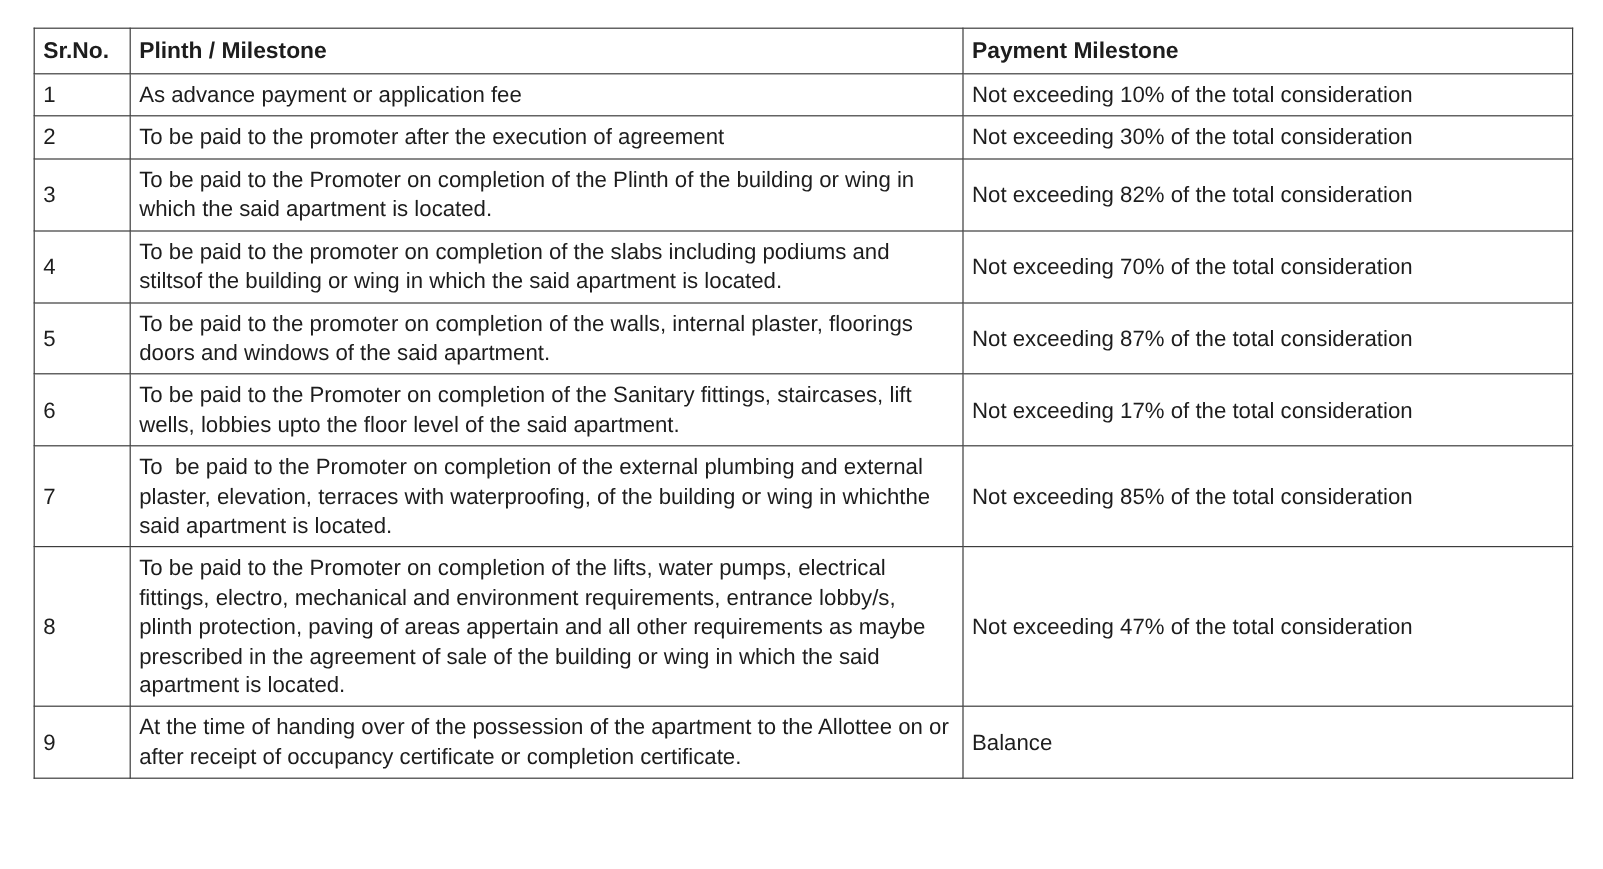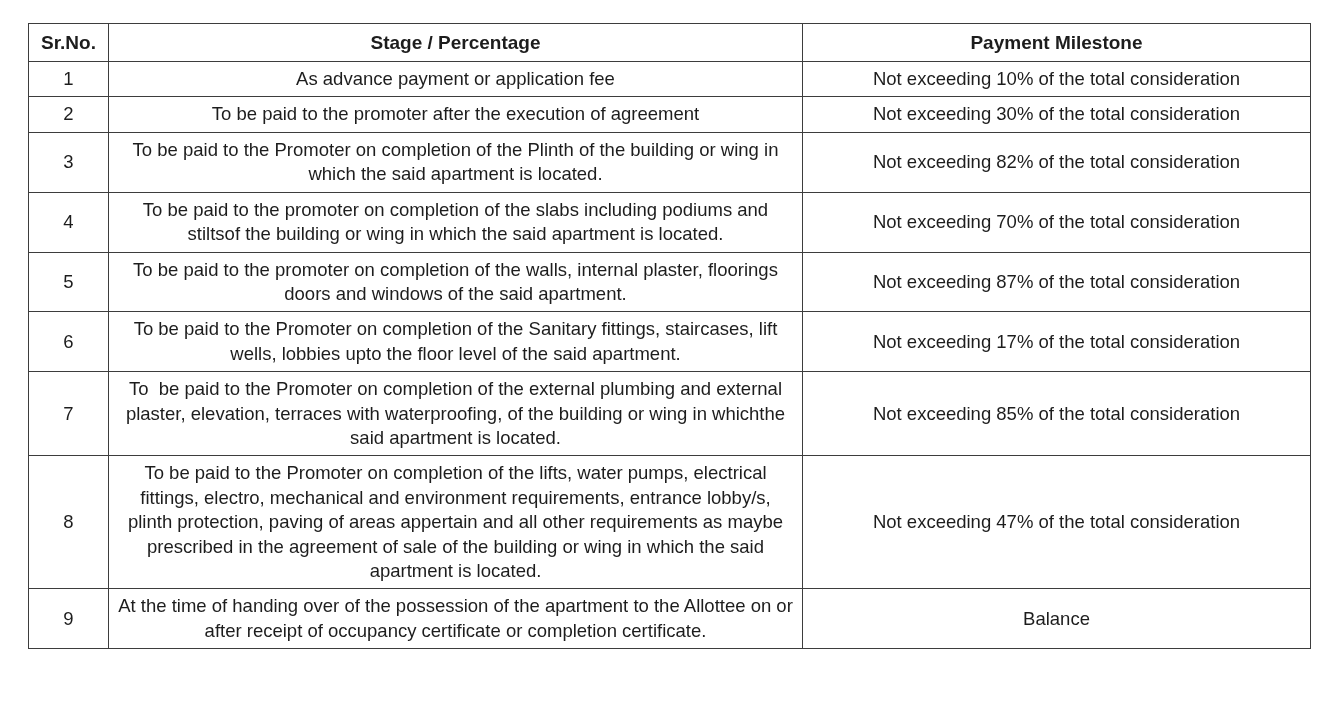--- a/index.html
+++ b/index.html
@@ -31,21 +31,21 @@
     border-collapse: collapse;
     table-layout: fixed;
     width: 1282px;
     background: #ffffff;
   }
   table.schedule th,
   table.schedule td {
     border: 1.6px solid #3d3d3d;
     padding: 5px 7px;
     vertical-align: middle;
-    text-align: center;
+    text-align: left;
     font-size: 18.5px;
     line-height: 1.32;
     color: #1d1d1d;
     background: #ffffff;
   }
   table.schedule th {
     font-weight: bold;
     font-size: 19px;
     padding-top: 6px;
     padding-bottom: 6px;
@@ -77,21 +77,21 @@
   <div class="table-wrap">
     <table class="schedule">
       <colgroup>
         <col class="c-sr">
         <col class="c-stage">
         <col class="c-pct">
       </colgroup>
       <thead>
         <tr>
           <th>Sr.No.</th>
-          <th>Stage / Percentage</th>
+          <th>Plinth / Milestone</th>
           <th>Payment Milestone</th>
         </tr>
       </thead>
       <tbody>
         <tr>
           <td class="sr">1</td>
           <td class="stage">As advance payment or application fee</td>
           <td class="pct">Not exceeding 10% of the total consideration</td>
         </tr>
         <tr>

